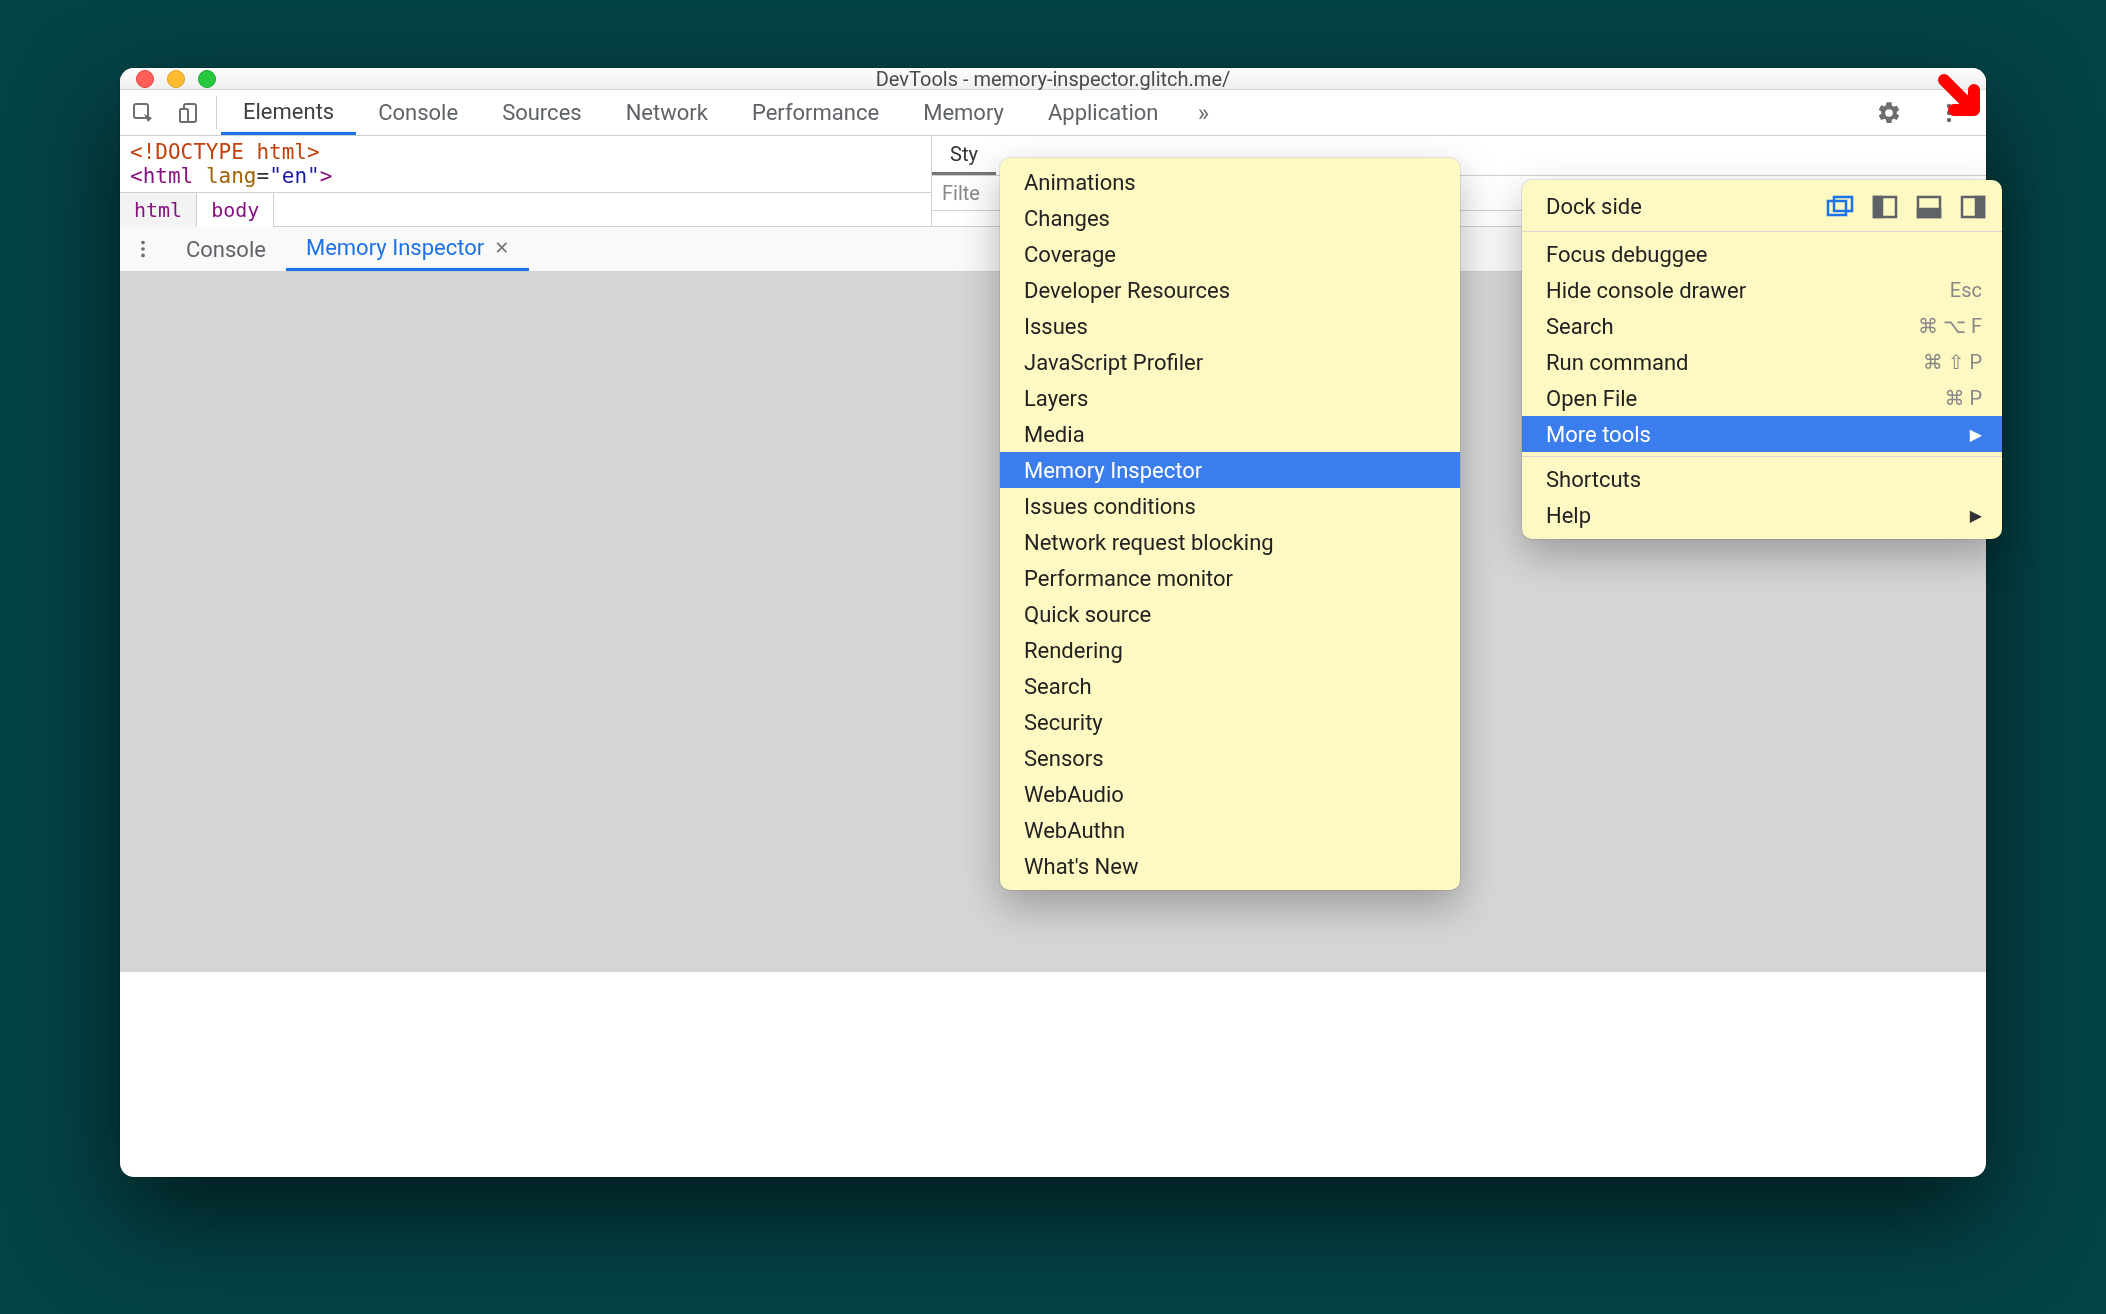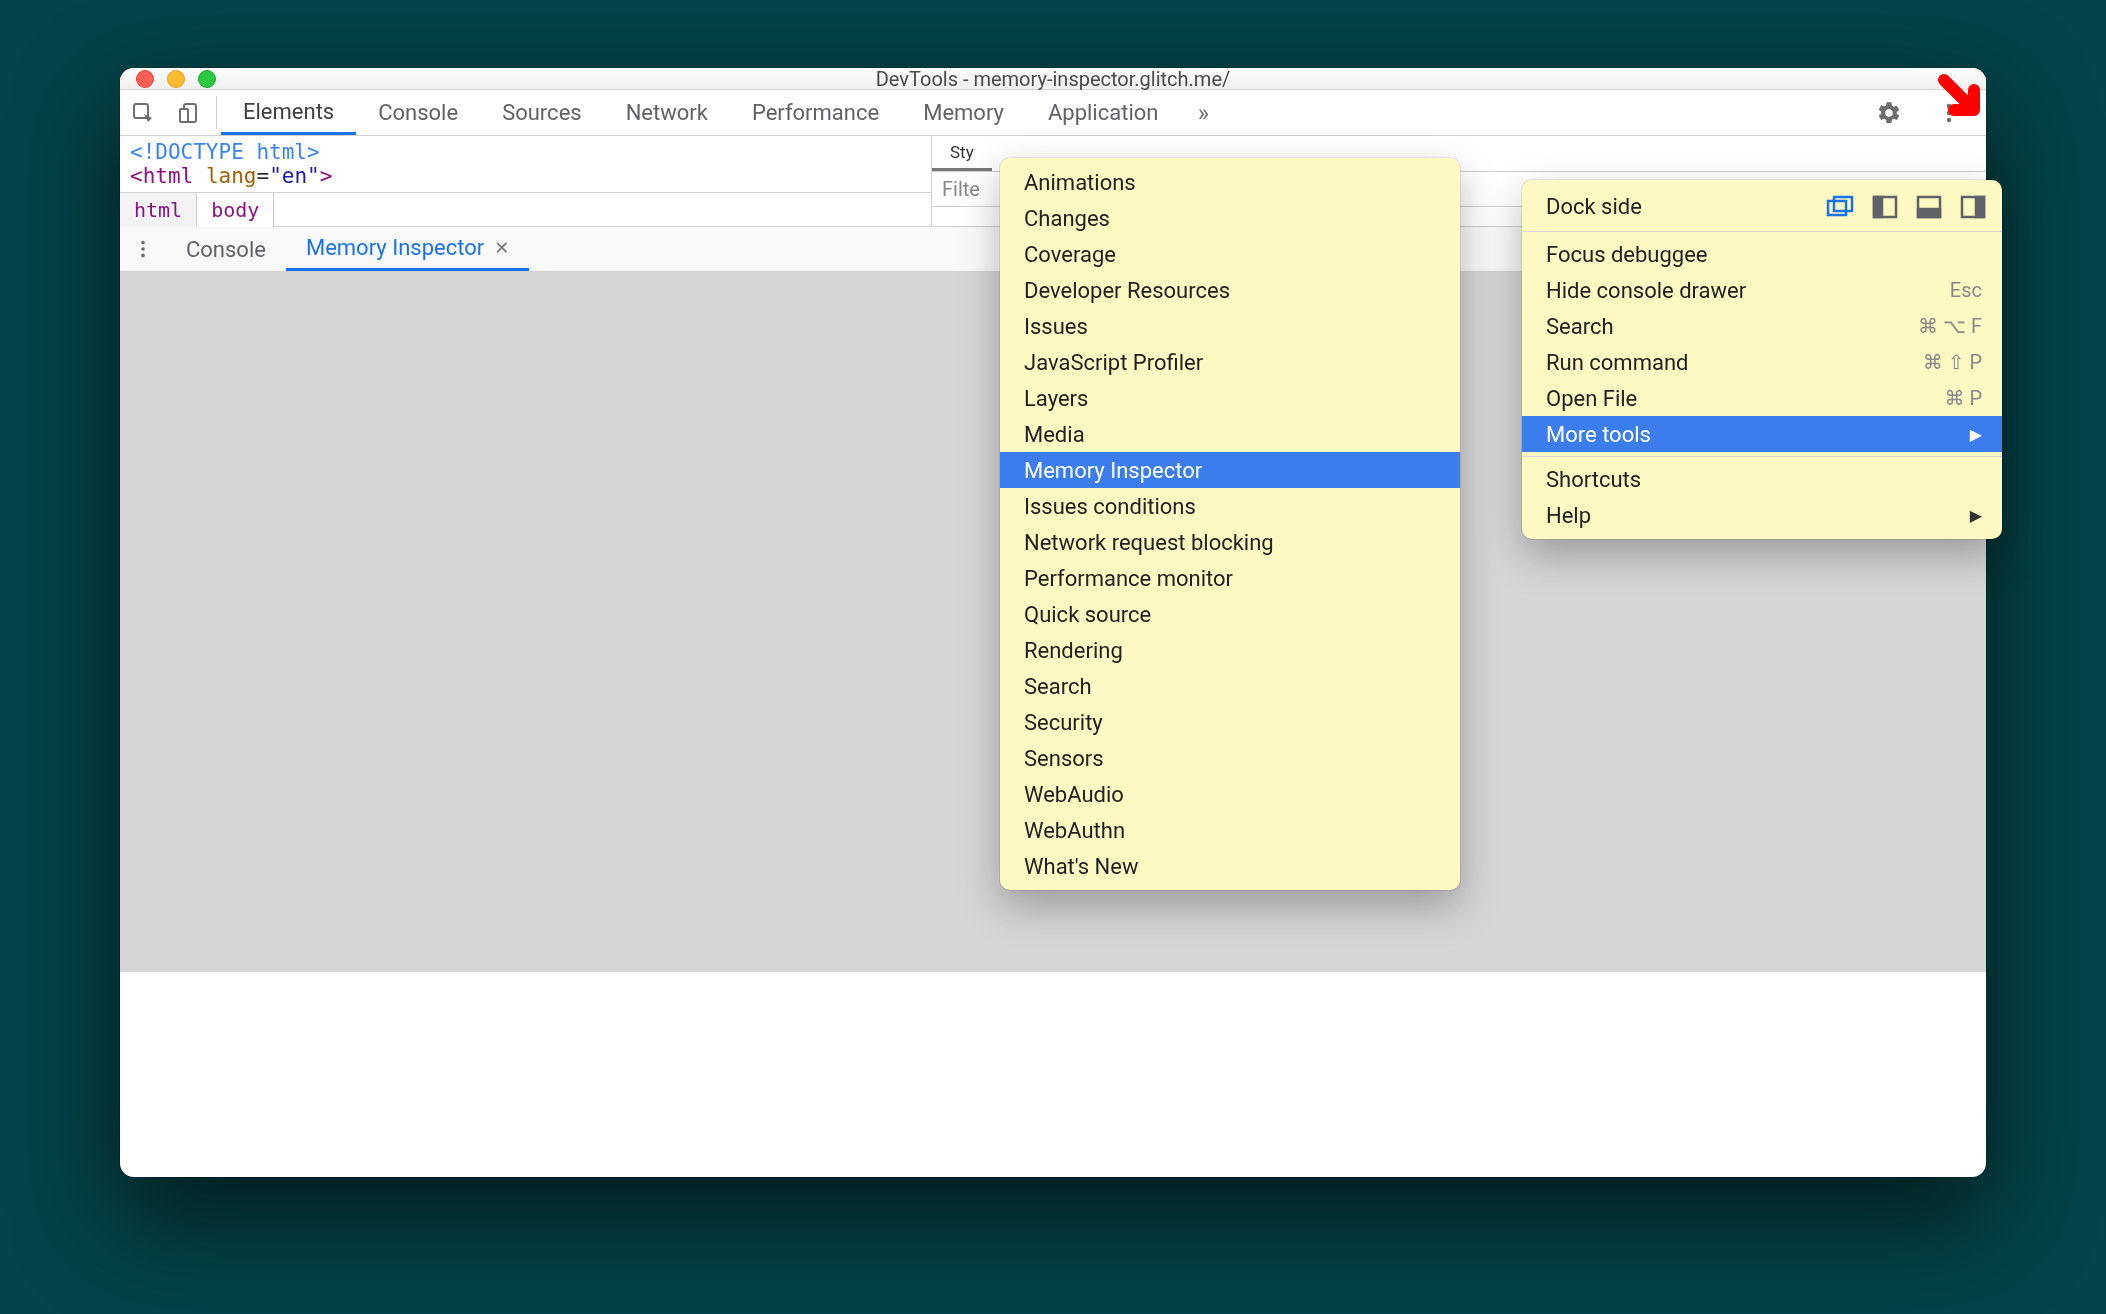--- a/index.html
+++ b/index.html
@@ -100,21 +100,21 @@
     border-right: 1px solid #d0d0d0;
     position: relative;
   }
   .code {
     font-family: Menlo, Consolas, monospace;
     font-size: 21px;
     padding: 4px 10px;
     color: #303030;
     white-space: pre;
   }
-  .code .dt { color: #3b82f6; }
+  .code .dt { color: #c2410c; }
   .code .tag { color: #881280; }
   .code .attr { color: #a16207; }
   .code .val { color: #1a1aa6; }
   .breadcrumbs {
     border-top: 1px solid #d0d0d0;
     display: flex;
     font-family: Menlo, Consolas, monospace;
     font-size: 20px;
   }
   .breadcrumbs .crumb {
@@ -129,21 +129,21 @@
     width: 1054px;
     display: flex;
     flex-direction: column;
   }
   .subtabs {
     display: flex;
     border-bottom: 1px solid #d0d0d0;
   }
   .subtabs .stab {
     padding: 6px 18px;
-    font-size: 17px;
+    font-size: 20px;
     color: #5f6368;
     text-align: center;
   }
   .subtabs .stab.active { color:#333; border-bottom:3px solid #777; }
   .filterrow {
     display:flex;
     align-items:center;
     font-size: 20px;
     color:#888;
     padding: 5px 10px;

